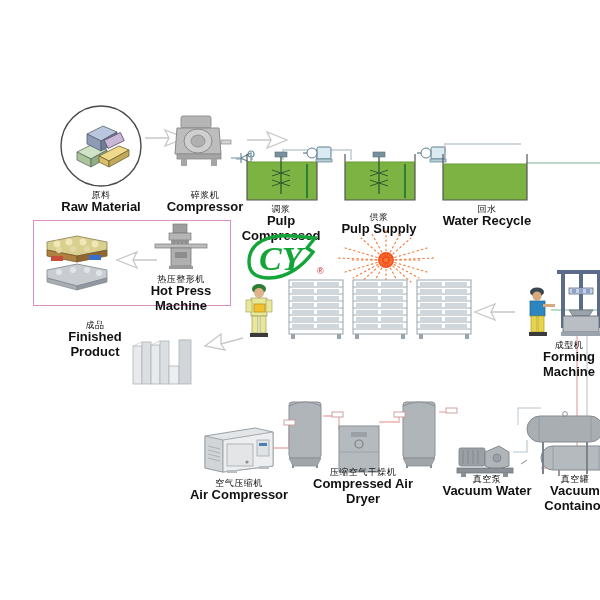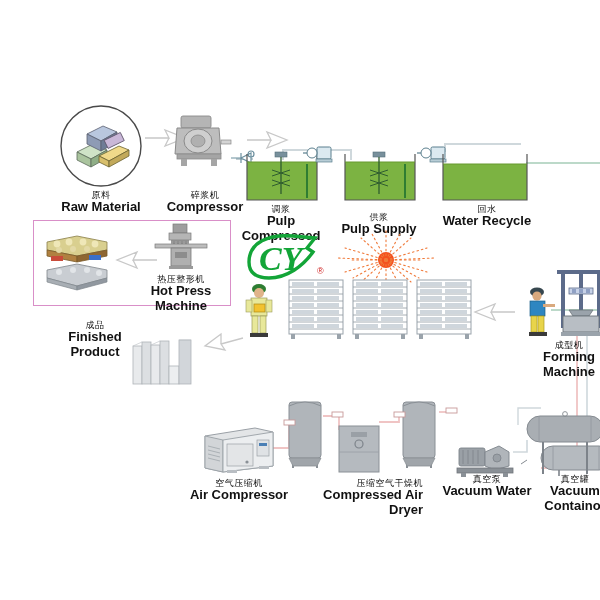--- a/index.html
+++ b/index.html
@@ -475,21 +475,21 @@
   </div>
 
   <div class="node" style="left:316px;top:424px;">
     <svg width="44" height="50" viewBox="0 0 44 50">
       <rect x="2" y="2" width="40" height="46" fill="#b5babf" stroke="#8a9096" stroke-width="1"></rect>
       <rect x="14" y="8" width="16" height="5" fill="#9aa0a6"></rect>
       <circle cx="22" cy="20" r="4" fill="none" stroke="#7d838a" stroke-width="1.2"></circle>
       <line x1="2" y1="28" x2="42" y2="28" stroke="#9aa0a6" stroke-width=".8"></line>
     </svg>
   </div>
-  <div class="lbl" style="left:282px;top:478px;width:120px;text-align:right;">
+  <div class="lbl" style="left:282px;top:467px;width:120px;">
     <span class="cn">压缩空气干燥机</span>
     <span class="en">Compressed Air Dryer</span>
   </div>
 
   <div class="node" style="left:378px;top:398px;">
     <svg width="40" height="74" viewBox="0 0 40 74">
       <rect x="4" y="4" width="32" height="56" rx="3" fill="#b0b5ba" stroke="#8a9096" stroke-width="1"></rect>
       <path d="M4,8 Q20,0 36,8" fill="#b0b5ba" stroke="#8a9096" stroke-width="1"></path>
       <path d="M8,60 L8,70 M32,60 L32,70" stroke="#8a9096" stroke-width="2"></path>
       <path d="M4,60 L36,60 L32,68 L8,68 Z" fill="#a0a5aa" stroke="#8a9096" stroke-width=".8"></path>

